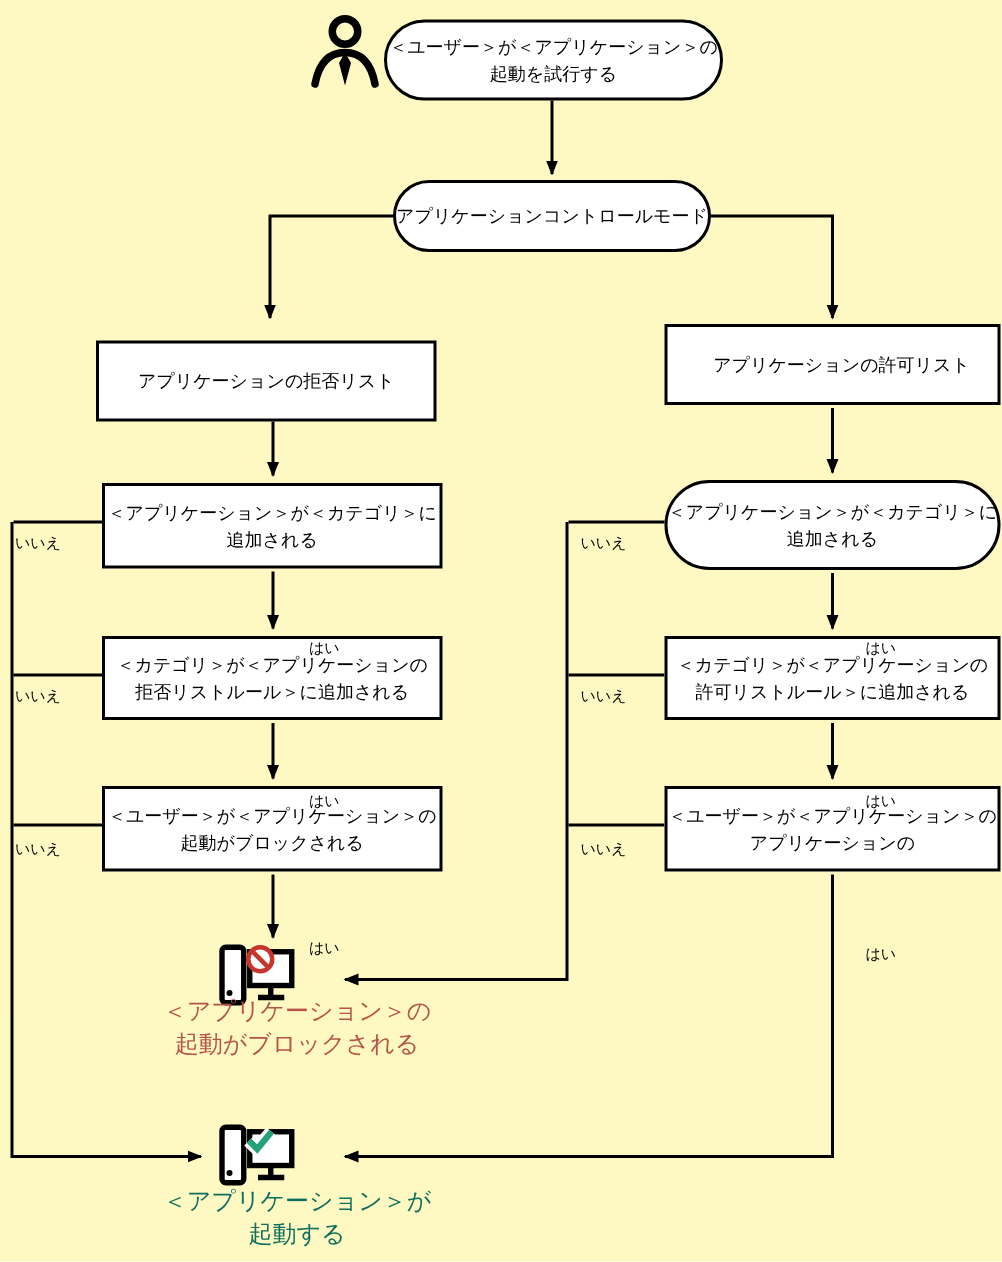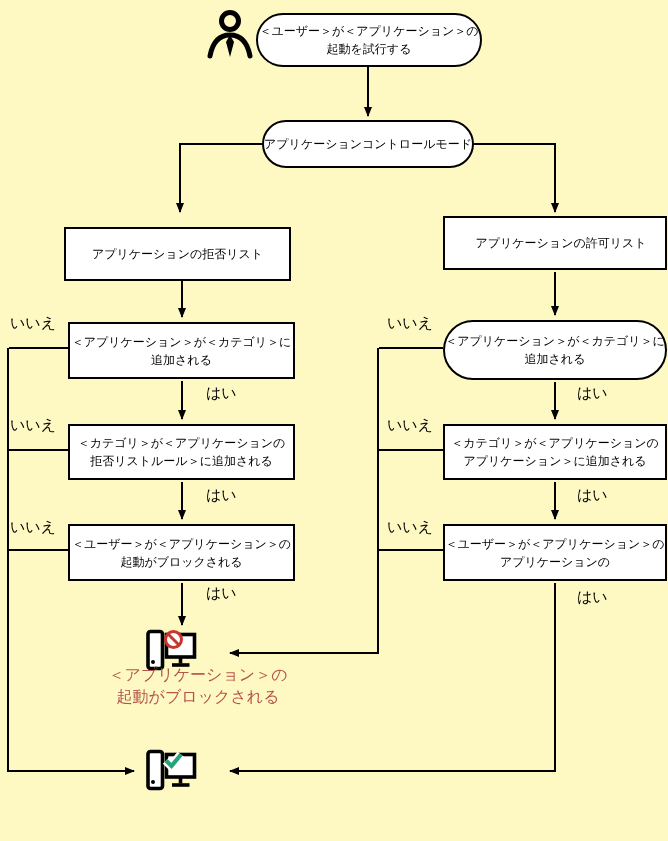--- a/index.html
+++ b/index.html
@@ -17,21 +17,21 @@
   .n-start{left:256px;top:13px;width:226px;height:54px;border-radius:27px;}
   .n-mode{left:262px;top:120px;width:212px;height:48px;border-radius:24px;font-family:Liberation Serif, serif;}
   .n-denylist{left:64px;top:216px;width:227px;height:54px;margin-top:11px;}
   .n-allowlist{left:443px;top:216px;width:224px;height:54px;padding-left:12px;}
   .n-deny-cat{left:68px;top:322px;width:227px;height:57px;}
   .n-allow-cat{left:443px;top:320px;width:224px;height:60px;border-radius:30px;}
   .n-deny-rule{left:68px;top:424px;width:227px;height:56px;}
   .n-allow-rule{left:443px;top:424px;width:224px;height:56px;}
   .n-deny-user{left:68px;top:524px;width:227px;height:57px;}
   .n-allow-user{left:443px;top:524px;width:224px;height:57px;}
-  .lbl{position:absolute;font-size:15px;line-height:17px;white-space:nowrap;}
+  .lbl{position:absolute;font-size:10px;line-height:17px;white-space:nowrap;margin-top:40px;}
   .yes-l1{left:206px;top:384px;}
   .yes-l2{left:206px;top:486px;}
   .yes-l3{left:206px;top:584px;}
   .yes-r1{left:577px;top:384px;}
   .yes-r2{left:577px;top:486px;}
   .yes-r3{left:577px;top:588px;}
   .no-l1{left:10px;top:314px;}
   .no-l2{left:10px;top:416px;}
   .no-l3{left:10px;top:518px;}
   .no-r1{left:387px;top:314px;}
@@ -115,21 +115,21 @@
     <span>追加される</span>
   </div>
 
   <div class="node n-deny-rule">
     <span>＜カテゴリ＞が＜アプリケーションの</span>
     <span>拒否リストルール＞に追加される</span>
   </div>
 
   <div class="node n-allow-rule">
     <span>＜カテゴリ＞が＜アプリケーションの</span>
-    <span>アプリケーション＞に追加される</span>
+    <span>許可リストルール＞に追加される</span>
   </div>
 
   <div class="node n-deny-user">
     <span>＜ユーザー＞が＜アプリケーション＞の</span>
     <span>起動がブロックされる</span>
   </div>
 
   <div class="node n-allow-user">
     <span>＜ユーザー＞が＜アプリケーション＞の</span>
     <span>アプリケーションの</span>
@@ -170,14 +170,18 @@
     <circle cx="7" cy="33" r="2" fill="#000"></circle>
     <rect x="20.5" y="5.5" width="28" height="22.5" fill="#fff" stroke="#000" stroke-width="3.6"></rect>
     <line x1="34.5" y1="28" x2="34.5" y2="34.5" stroke="#000" stroke-width="3.6"></line>
     <line x1="26" y1="36" x2="43.5" y2="36" stroke="#000" stroke-width="3.6"></line>
     <g>
       <path d="M20,11.5 l5.5,5.5 L35,5.5" fill="none" stroke="#fff" stroke-width="9"></path>
       <path d="M20,11.5 l5.5,5.5 L35,5.5" fill="none" stroke="#25a27b" stroke-width="4.2"></path>
     </g>
   </svg>
 
+  <div class="caption cap-started">
+    <div>＜アプリケーション＞が</div>
+    <div>起動する</div>
+  </div>
 
 </div>
 
 </body></html>

